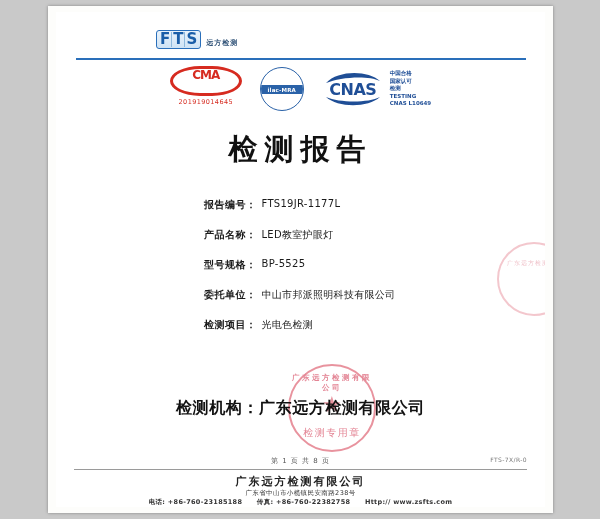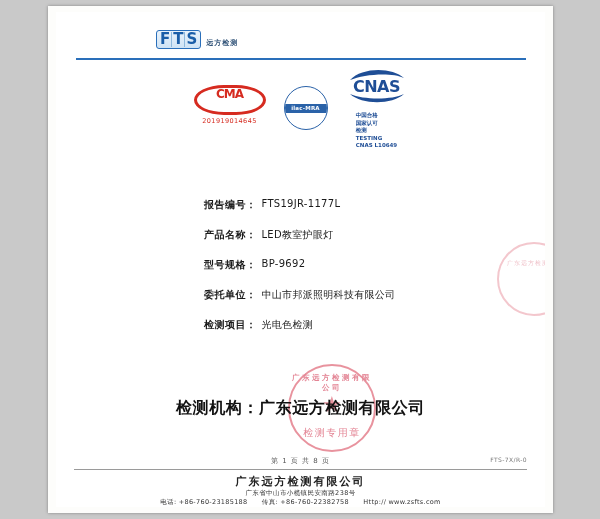--- a/index.html
+++ b/index.html
@@ -77,21 +77,21 @@
     width:42px;height:42px;border-radius:50%;
     border:1.2px solid #2a62a8;
     display:flex;align-items:center;justify-content:center;
     position:relative;overflow:hidden;background:#fff;
   }
   .ilac-band{
     position:absolute;left:0;top:17px;width:42px;height:9px;
     background:#2a62a8;display:flex;align-items:center;justify-content:center;
   }
   .ilac-band span{font-size:5.5px;color:#fff;font-weight:bold;letter-spacing:.2px;}
-  .cnas{display:flex;align-items:center;gap:6px;flex-direction:column;}
+  .cnas{display:flex;align-items:center;gap:6px;}
   .cnas-logo{position:relative;width:62px;height:40px;}
   .cnas-word{
     position:absolute;left:0;top:11px;width:62px;text-align:center;
     font-weight:bold;font-size:16px;color:#1f4e96;letter-spacing:-.5px;
   }
   .cnas-side{
     font-size:5.5px;color:#1f4e96;line-height:7.5px;font-weight:bold;
   }
 
   
@@ -149,21 +149,21 @@
   .foot-company{
     position:absolute;left:0;top:18px;width:489px;text-align:center;
     font-size:11px;font-weight:bold;color:#222;letter-spacing:2px;
   }
   .foot-addr{
     position:absolute;left:0;top:33px;width:489px;text-align:center;
     font-size:6.5px;color:#333;letter-spacing:.4px;
   }
   .foot-contact{
     position:absolute;left:0;top:42px;width:489px;text-align:center;
-    font-size:6.5px;color:#333;letter-spacing:.3px;
+    font-size:6.5px;color:#333;letter-spacing:.3px;font-weight:bold;
   }
   .foot-contact span{margin:0 6px;}
 
   
   .edge-seal{
     position:absolute;right:-26px;top:230px;width:70px;height:70px;
     border:2px solid #e8909c;border-radius:50%;opacity:.5;
   }
   .edge-seal-t{
     position:absolute;left:6px;top:14px;width:46px;text-align:center;
@@ -211,33 +211,34 @@
         <div class="cnas-side">
           <div>中国合格</div>
           <div>国家认可</div>
           <div>检测</div>
           <div>TESTING</div>
           <div>CNAS L10649</div>
         </div>
       </div>
     </div>
 
+    <div class="doc-title">检测报告</div>
 
     <div class="fields">
       <div class="field-row">
         <span class="field-label">报告编号：</span>
         <span class="field-value">FTS19JR-1177L</span>
       </div>
       <div class="field-row">
         <span class="field-label">产品名称：</span>
         <span class="field-value">LED教室护眼灯</span>
       </div>
       <div class="field-row">
         <span class="field-label">型号规格：</span>
-        <span class="field-value">BP-9692</span>
+        <span class="field-value">BP-5525</span>
       </div>
       <div class="field-row">
         <span class="field-label">委托单位：</span>
         <span class="field-value">中山市邦派照明科技有限公司</span>
       </div>
       <div class="field-row">
         <span class="field-label">检测项目：</span>
         <span class="field-value">光电色检测</span>
       </div>
     </div>

